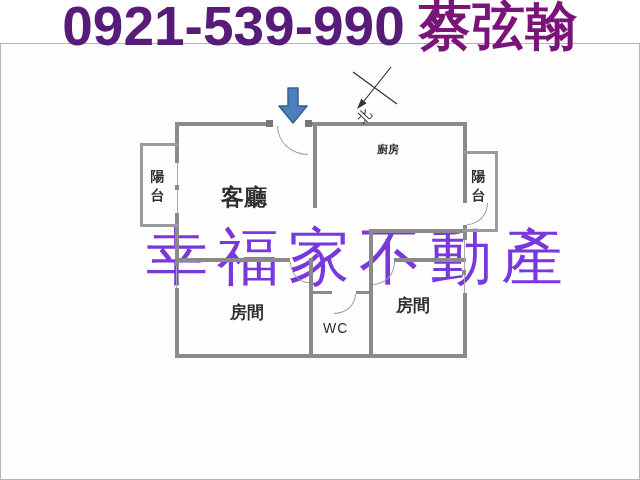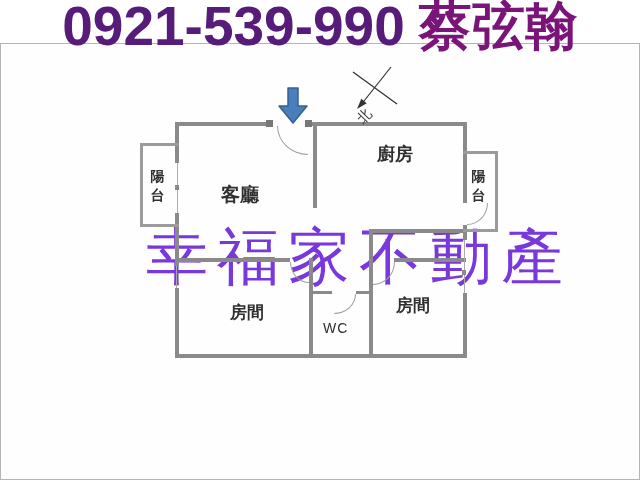--- a/index.html
+++ b/index.html
@@ -88,22 +88,22 @@
 
   <div class="post" style="left:266px;top:120px;width:7px;height:7px;"></div>
   <div class="post" style="left:305px;top:120px;width:7px;height:7px;"></div>
 
   <div class="arc bl" style="left:277px;top:126px;width:30px;height:28px;"></div>
   <div class="arc bl" style="left:290px;top:262px;width:18px;height:20px;"></div>
   <div class="arc br" style="left:373px;top:262px;width:21px;height:22px;"></div>
   <div class="arc br" style="left:334px;top:294px;width:21px;height:19px;"></div>
   <div class="arc br" style="left:467px;top:203px;width:20px;height:21px;"></div>
 
-  <div class="lbl" style="left:221px;top:182px;font-size:19px;font-weight:600;">客廳</div>
-  <div class="lbl" style="left:377px;top:142px;font-size:18px;font-weight:600;">廚房</div>
+  <div class="lbl" style="left:221px;top:182px;font-size:23px;font-weight:600;">客廳</div>
+  <div class="lbl" style="left:377px;top:142px;font-size:11px;font-weight:600;">廚房</div>
   <div class="lbl" style="left:230px;top:301px;font-size:17px;font-weight:600;">房間</div>
   <div class="lbl" style="left:396px;top:294px;font-size:17px;font-weight:600;">房間</div>
   <div class="lbl" style="left:323px;top:320px;font-size:14px;font-weight:500;letter-spacing:1px;">WC</div>
   <div class="lbl v" style="left:149px;top:167px;width:17px;font-size:14px;line-height:19px;font-weight:600;">陽台</div>
   <div class="lbl v" style="left:470px;top:167px;width:17px;font-size:14px;line-height:19px;font-weight:600;">陽台</div>
 
   <svg class="overlay-svg" width="640" height="480" viewBox="0 0 640 480">
     <g>
       <polygon points="288,88 298,88 298,106 307,106 293,123 279,106 288,106" fill="#4a7ebc" stroke="#36618f" stroke-width="1.5" stroke-linejoin="round"></polygon>
     </g>

